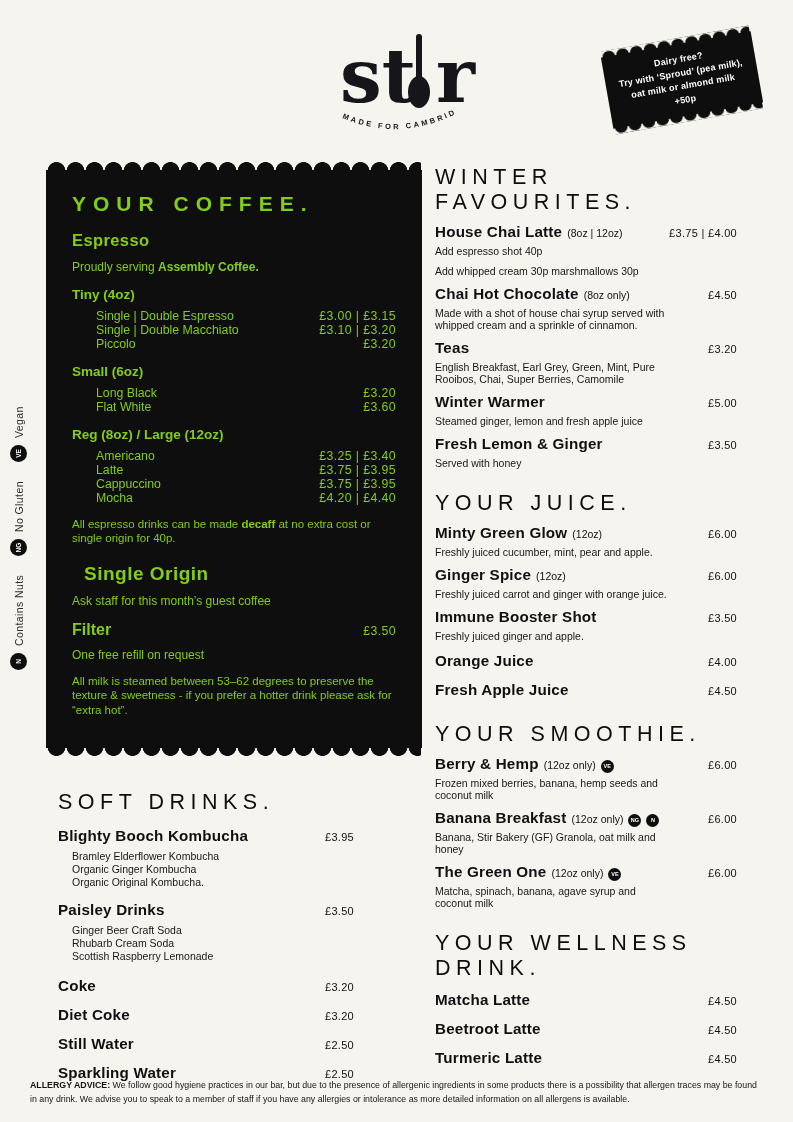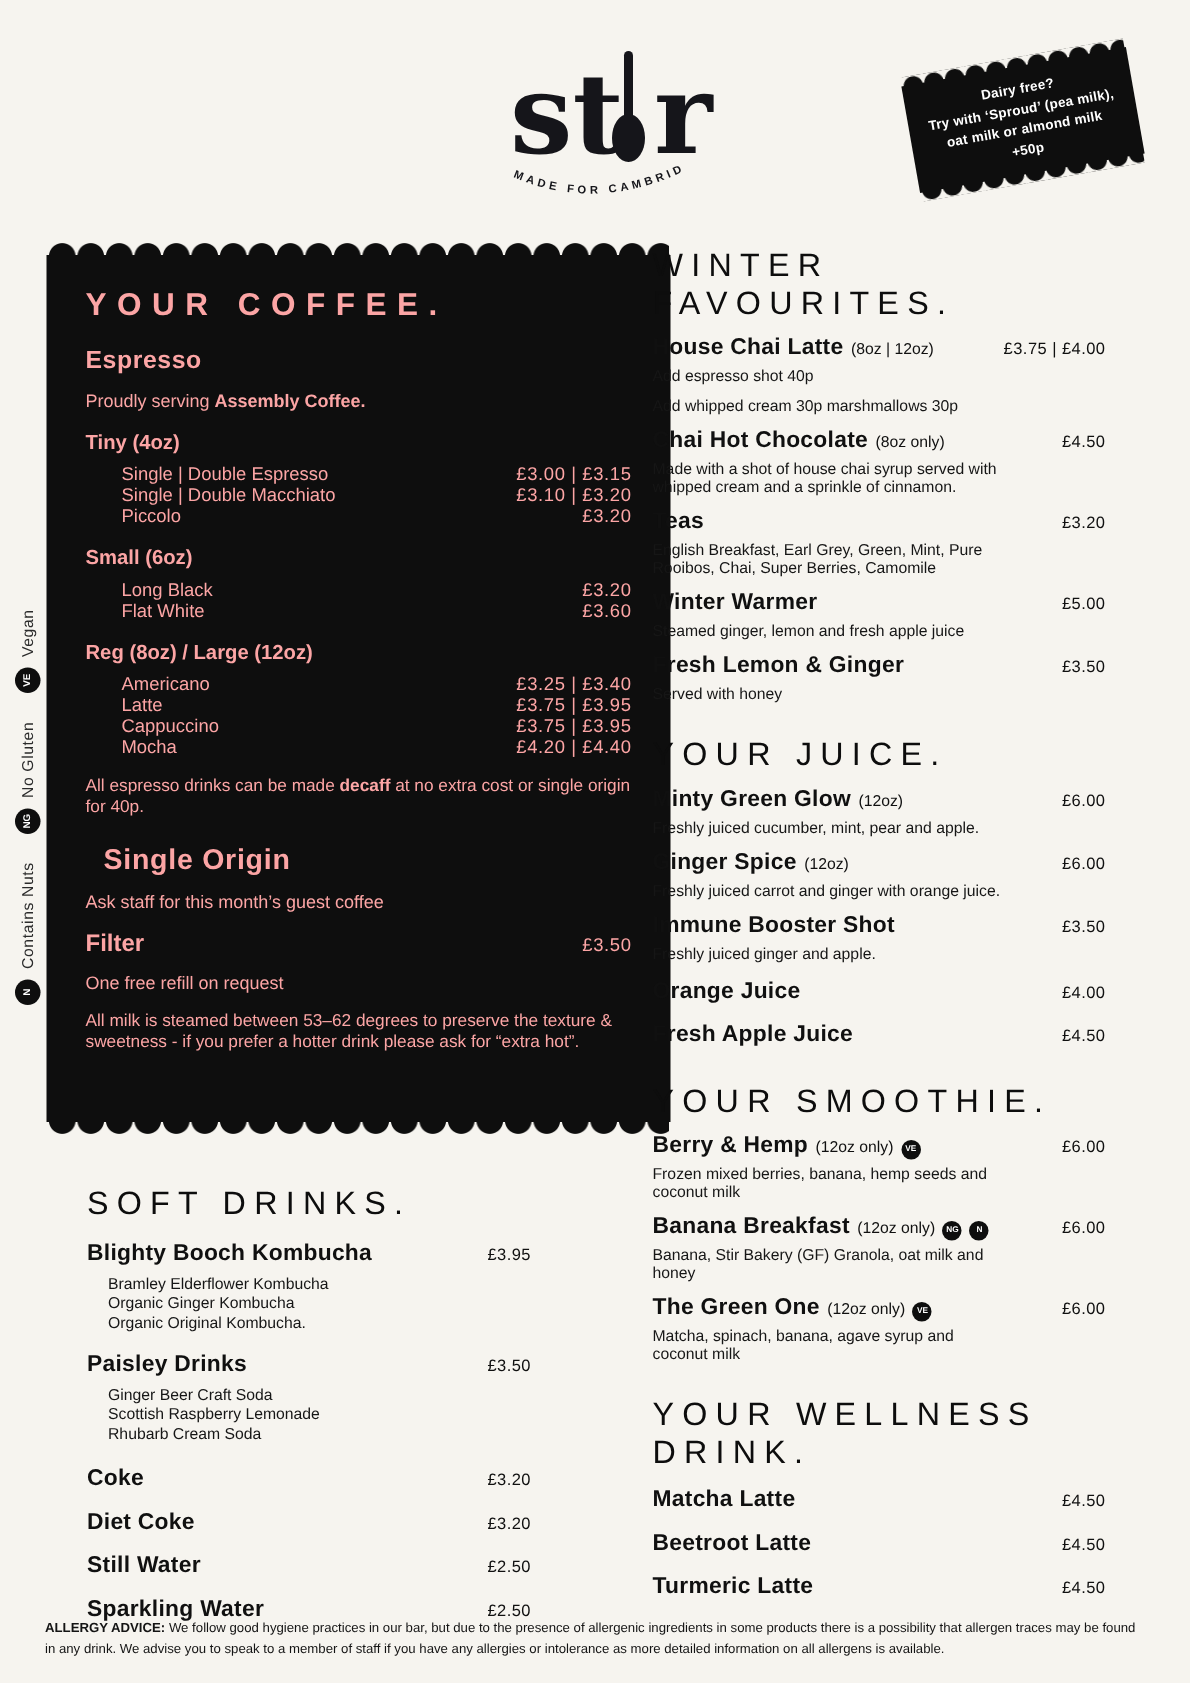--- a/index.html
+++ b/index.html
@@ -17,21 +17,21 @@
     background-image:radial-gradient(circle at 7px 0px,#0e0e0e 6.2px,rgba(0,0,0,0) 6.8px);background-size:14px 7px;}
 
   
   .legend-item{position:absolute;left:10px;display:flex;align-items:center;gap:7px;transform:rotate(-90deg);transform-origin:left top;white-space:nowrap;}
   .legend-item .lbl{font-size:10.5px;color:#2b2b2b;letter-spacing:.4px;}
   .cbadge{display:inline-flex;align-items:center;justify-content:center;background:#0e0e0e;color:#fff;border-radius:50%;font-weight:bold;}
   .cbadge.lg{width:17px;height:17px;font-size:6.5px;}
   .cbadge.sm{width:13px;height:13px;font-size:5.5px;margin-left:5px;transform:translateY(-1px);}
 
   
-  .coffee-card{position:absolute;left:31px;top:170px;width:416px;height:578px;background:#0e0e0e;color:#fca5a5;box-sizing:border-box;padding:22px 26px 0;}
+  .coffee-card{position:absolute;left:46px;top:170px;width:376px;height:578px;background:#0e0e0e;color:#84cc16;box-sizing:border-box;padding:22px 26px 0;}
   .wave-lg-top::before{content:"";position:absolute;left:1px;right:1px;top:-8px;height:9px;
     background-image:radial-gradient(circle at 9.5px 9px,#0e0e0e 8.6px,rgba(0,0,0,0) 9.2px);background-size:19px 9px;}
   .wave-lg-bottom::after{content:"";position:absolute;left:1px;right:1px;bottom:-8px;height:9px;
     background-image:radial-gradient(circle at 9.5px 0px,#0e0e0e 8.6px,rgba(0,0,0,0) 9.2px);background-size:19px 9px;}
   .c-title{font-size:21px;font-weight:bold;letter-spacing:7px;}
   .c-h2{font-size:16.5px;font-weight:bold;margin-top:15px;letter-spacing:.4px;}
   .c-serving{font-size:12px;margin-top:10px;}
   .c-h3{font-size:13.5px;font-weight:bold;margin-top:13px;}
   .c-items{margin-top:7px;padding-left:24px;font-size:12.3px;line-height:14px;}
   .crow{display:flex;}
@@ -311,22 +311,22 @@
       </div>
     </div>
 
     <div class="mi" style="margin-top:13px;">
       <div class="mi-head">
           <span class="mi-name">Paisley Drinks</span>
           <span class="mi-price">£3.50</span>
         </div>
       <div class="variants">
         <div>Ginger Beer Craft Soda</div>
+        <div>Rhubarb Cream Soda</div>
         <div>Scottish Raspberry Lemonade</div>
-        <div>Rhubarb Cream Soda</div>
       </div>
     </div>
 
     <div class="srow" style="margin-top:14px;">
         <span class="mi-name">Coke</span>
         <span class="mi-price">£3.20</span>
       </div>
     <div class="srow">
         <span class="mi-name">Diet Coke</span>
         <span class="mi-price">£3.20</span>

